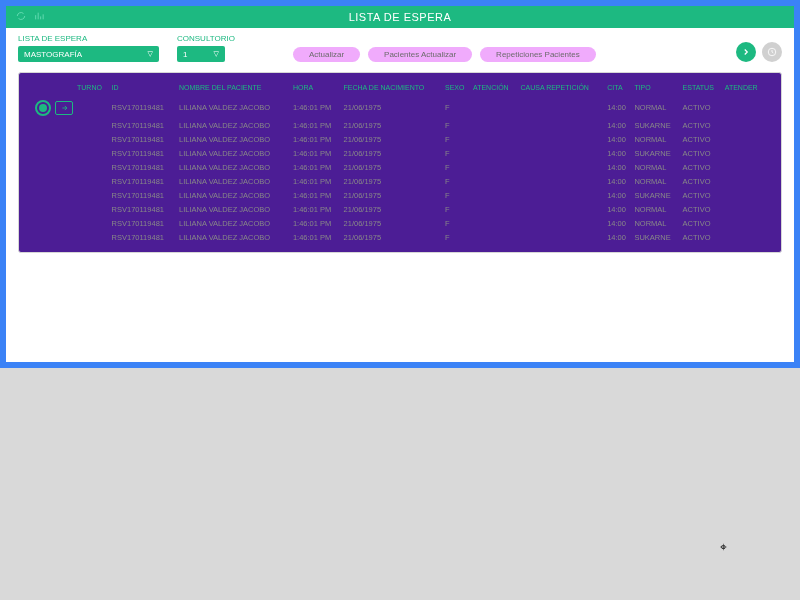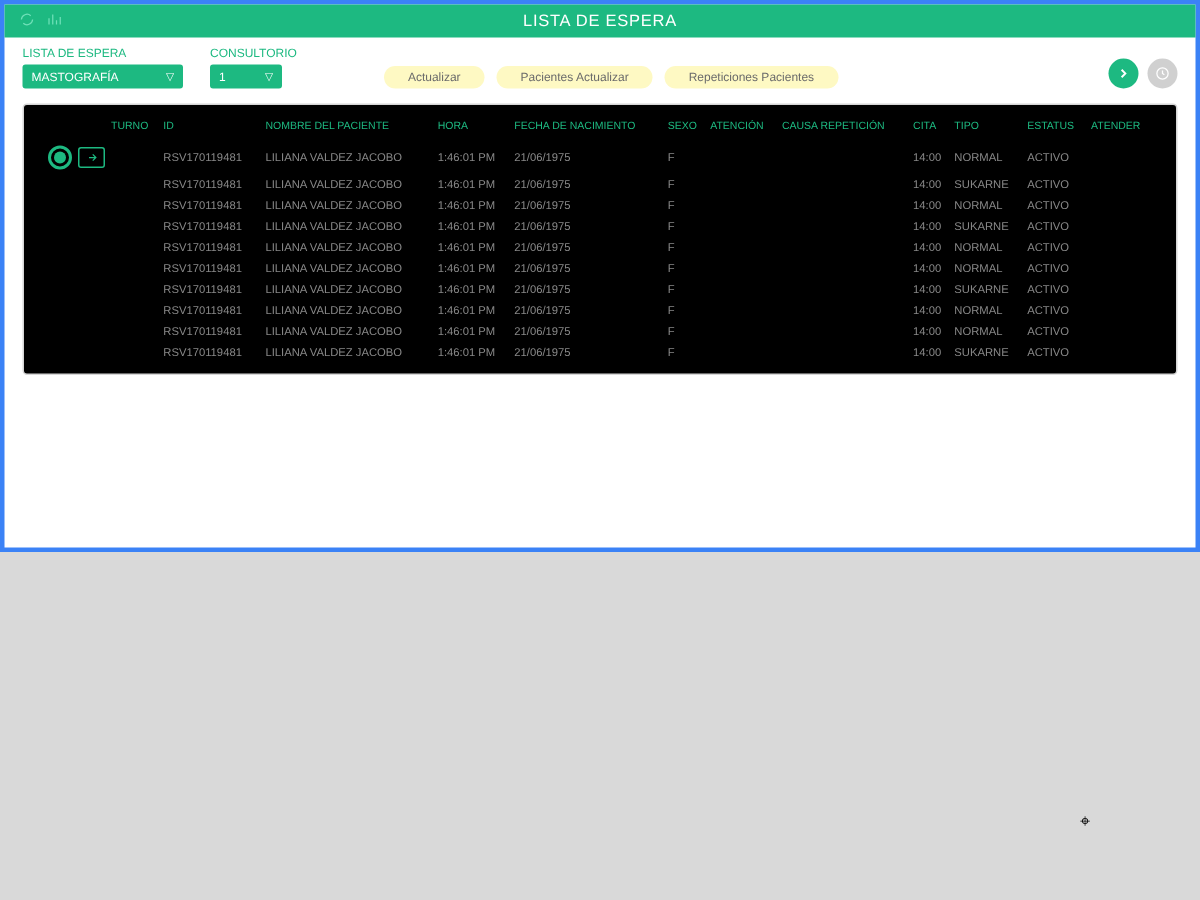--- a/index.html
+++ b/index.html
@@ -8,21 +8,21 @@
     background: #d9d9d9;
     width: 800px;
     height: 600px;
     overflow: hidden;
     font-size: 8px;
   }
   .app {
     background: #fff;
     width: 100%;
     height: 368px;
-    border: 3px solid #3b82f6;
+    border: 6px solid #3b82f6;
     position: relative;
   }
   .titlebar {
     background: #1db981;
     color: #fff;
     height: 22px;
     display: flex;
     align-items: center;
     position: relative;
   }
@@ -53,26 +53,26 @@
     background: #1db981;
     color: #fff;
     height: 16px;
     display: flex;
     align-items: center;
     justify-content: space-between;
     padding: 0 6px;
     border-radius: 2px;
     cursor: pointer;
   }
-  .dropdown.wide { width: 107px; }
+  .dropdown.wide { width: 141px; }
   .dropdown.narrow { width: 48px; }
   .dropdown .chev { font-size: 7px; }
   .pill-buttons { display: flex; gap: 8px; margin-left: 40px; }
   .pill {
-    background: #fef9c3;
+    background: #f0abfc;
     color: #6b6b6b;
     border-radius: 9px;
     height: 15px;
     padding: 0 16px;
     display: flex;
     align-items: center;
     font-size: 8px;
     cursor: pointer;
   }
   .right-circles {
@@ -90,21 +90,21 @@
     cursor: pointer;
   }
   .circle-btn.green { background: #1db981; color: #fff; }
   .circle-btn.grey { background: #d0d0d0; color: #fff; }
   .circle-btn svg { width: 10px; height: 10px; }
   .table-card {
     margin: 0 12px 12px 12px;
     border: 1px solid #d6d6d6;
     border-radius: 3px;
     padding: 8px 14px;
-    background: #000000;
+    background: #4c1d95;
   }
   table { width: 100%; border-collapse: collapse; }
   th {
     color: #1db981;
     font-weight: 400;
     font-size: 7px;
     text-align: left;
     padding: 3px 2px 6px 2px;
     white-space: nowrap;
   }

